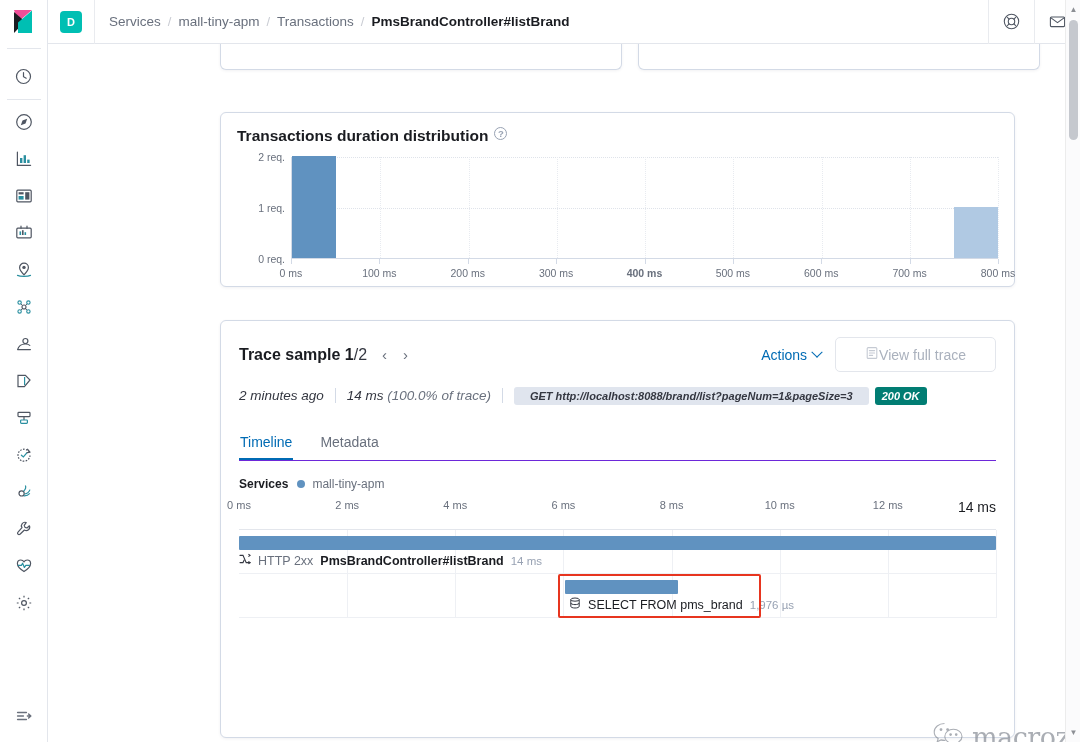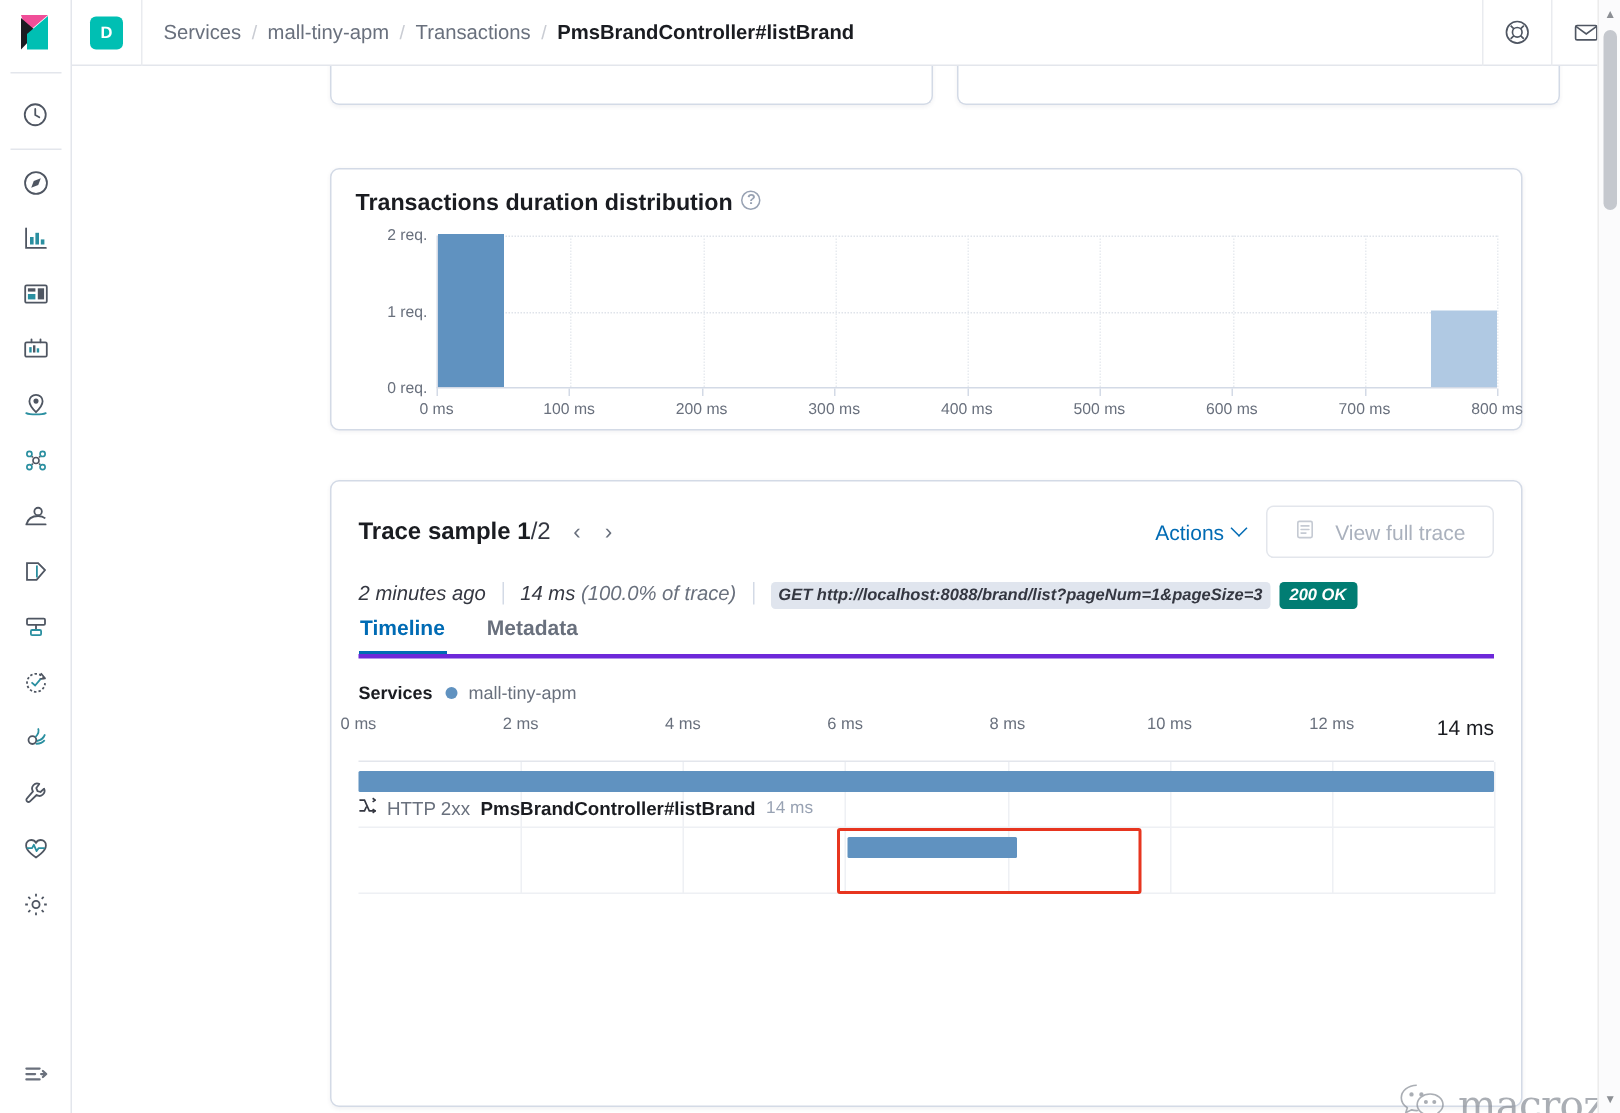--- a/index.html
+++ b/index.html
@@ -97,39 +97,39 @@
   .trace-title { font-size: 16px; color: #1a1c21; }
   .trace-title b { font-weight: 700; }
   .trace-title .den { color: #343741; font-weight: 400; }
   .pager { display: flex; align-items: center; gap: 10px; margin-left: 12px; }
   .pbtn { font-size: 15px; color: #69707d; cursor: pointer; line-height: 1; padding: 2px 3px; }
   .head-right { margin-left: auto; display: flex; align-items: center; gap: 14px; }
   .actions-btn { color: #006bb4; font-size: 14px; display: flex; align-items: center; gap: 6px; cursor: pointer; }
   .chev { width: 8px; height: 8px; border-right: 1.6px solid #006bb4; border-bottom: 1.6px solid #006bb4;
      transform: rotate(45deg) translate(-2px,-2px); }
   .vft {
-    display: flex; align-items: center; gap: 13px; font-size: 14px; color: #aab1bd;
-    border: 1px solid #e3e6ec; background: #fff; border-radius: 5px; padding: 8px 18px; cursor: not-allowed;
+    display: flex; align-items: center; gap: 0; font-size: 14px; color: #aab1bd;
+    border: 1px solid #e3e6ec; background: #fff; border-radius: 5px; padding: 8px 29px; cursor: not-allowed;
   }
 
   .meta-row { display: flex; align-items: center; margin-top: 16px; font-size: 13.5px; color: #343741; font-style: italic; }
   .meta-item { padding-right: 11px; }
   .meta-item + .meta-item { border-left: 1px solid #d3dae6; padding-left: 11px; }
   .meta-sub { color: #69707d; }
   .url-badge {
     background: #e0e5ee; color: #343741; font-size: 11px; font-weight: 700;
-    padding: 3px 5px; border-radius: 3px; white-space: nowrap;
+    padding: 3px 16px; border-radius: 3px; white-space: nowrap;
   }
   .ok-badge { background: #017d73; color: #fff; font-size: 11px; font-weight: 700;
     padding: 3px 7px; border-radius: 3px; margin-left: 6px; }
   .browser-row { margin-top: 9px; font-size: 13.5px; color: #343741; }
   .browser-row .ver { color: #69707d; }
 
   
-  .tabs { margin-top: 4px; display: flex; gap: 26px; border-bottom: 3px solid #6d28d9; font-weight: bold; }
+  .tabs { margin-top: 28px; display: flex; gap: 26px; border-bottom: 1px solid #6d28d9; }
   .tab { font-size: 14px; color: #69707d; padding: 3px 1px 10px 1px; cursor: pointer; }
   .tab.active { color: #006bb4; box-shadow: inset 0 -2px 0 #006bb4; }
 
   
   .services-row { margin-top: 16px; display: flex; align-items: center; gap: 9px; font-size: 12px; }
   .services-label { font-weight: 700; color: #1a1c21; }
   .svc { display: flex; align-items: center; gap: 7px; color: #69707d; }
 
   .wf-axis { position: relative; height: 26px; margin-top: 8px; }
   .wf-lab { position: absolute; top: 0; font-size: 11px; color: #69707d; transform: translateX(-50%); white-space: nowrap; }
@@ -360,21 +360,21 @@
           <div class="xaxis" id="xaxis">
               <div class="xtick" style="left: 0%;"></div>
               <div class="xlab" style="left: 0%;">0 ms</div>
               <div class="xtick" style="left: 12.5%;"></div>
               <div class="xlab" style="left: 12.5%;">100 ms</div>
               <div class="xtick" style="left: 25%;"></div>
               <div class="xlab" style="left: 25%;">200 ms</div>
               <div class="xtick" style="left: 37.5%;"></div>
               <div class="xlab" style="left: 37.5%;">300 ms</div>
               <div class="xtick" style="left: 50%;"></div>
-              <div class="xlab" style="left: 50%;">400 ms</div>
+              <div class="xlab" style="left: 50%; font-weight: bold;">400 ms</div>
               <div class="xtick" style="left: 62.5%;"></div>
               <div class="xlab" style="left: 62.5%;">500 ms</div>
               <div class="xtick" style="left: 75%;"></div>
               <div class="xlab" style="left: 75%;">600 ms</div>
               <div class="xtick" style="left: 87.5%;"></div>
               <div class="xlab" style="left: 87.5%; text-align: center;">700 ms</div>
               <div class="xtick" style="left: 100%;"></div>
               <div class="xlab" style="left: 100%;">800 ms</div>
             </div>
         </div>
@@ -461,20 +461,31 @@
                 </svg>
               </span>
               <span class="kind">HTTP 2xx</span>
               <span class="name">PmsBrandController#listBrand</span>
               <span class="dur">14 ms</span>
             </div>
           </div>
 
           <div class="wf-row">
             <div class="wf-bar" style="left:43%;width:15%;"></div>
+            <div class="wf-label" style="left:43.6%;">
+              <span>
+                <svg width="12" height="12" viewBox="0 0 12 12" fill="none" stroke="#343741" stroke-width="1">
+                  <ellipse cx="6" cy="2.6" rx="4.2" ry="1.6"></ellipse>
+                  <path d="M1.8 2.6 V9.4 C1.8 10.3 3.7 11 6 11 C8.3 11 10.2 10.3 10.2 9.4 V2.6"></path>
+                  <path d="M1.8 6 C1.8 6.9 3.7 7.6 6 7.6 C8.3 7.6 10.2 6.9 10.2 6"></path>
+                </svg>
+              </span>
+              <span class="name" style="font-weight:400">SELECT FROM pms_brand</span>
+              <span class="dur">1,976 µs</span>
+            </div>
           </div>
 
 
           <div class="wf-highlight" style="left:42.2%;top:44px;width:26.8%;height:44px;"></div>
         </div>
       </div>
 
       <div class="watermark">
         <span>
           <svg width="34" height="30" viewBox="0 0 34 30" fill="none" stroke="#8a8f98" stroke-width="1.1">

